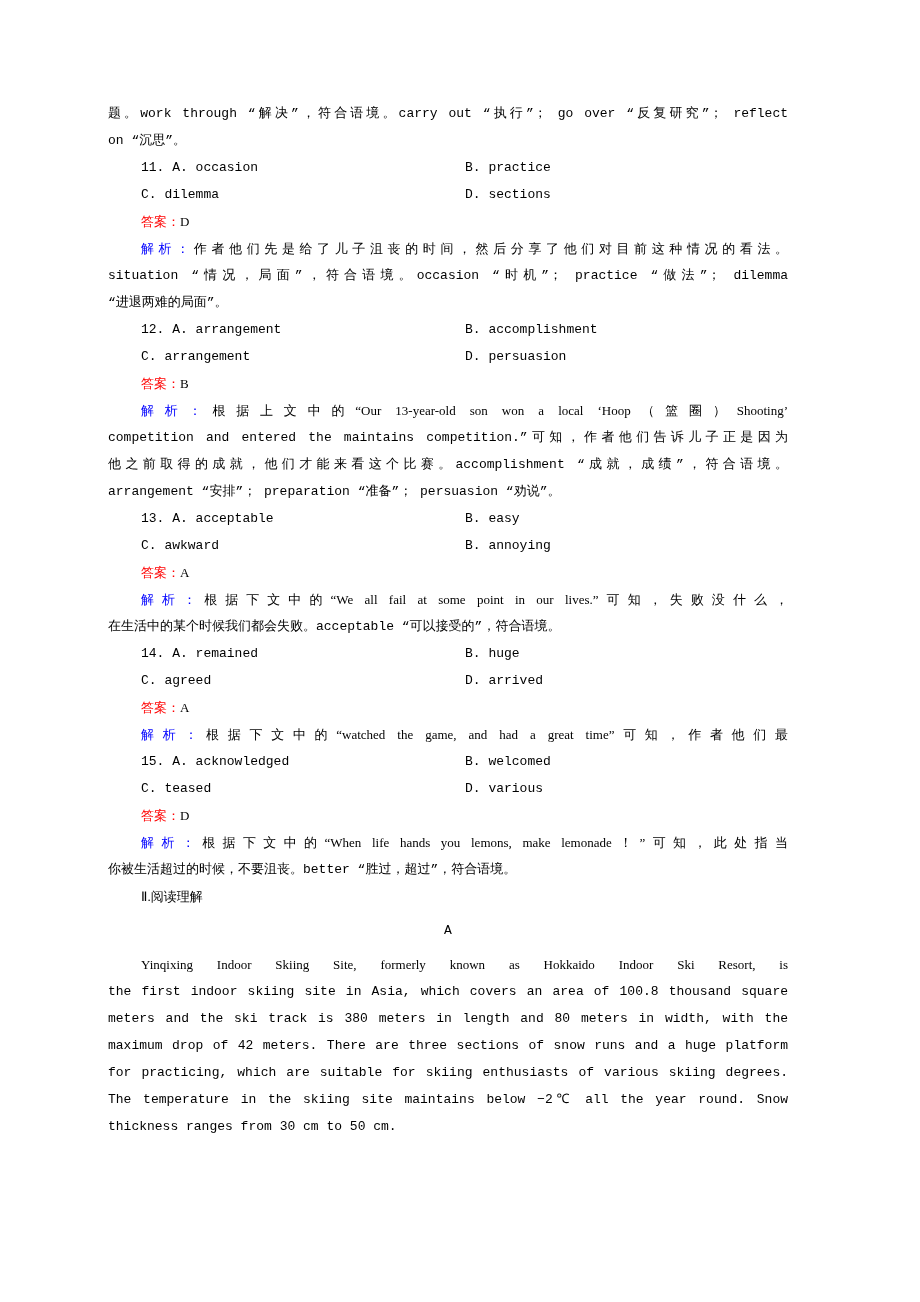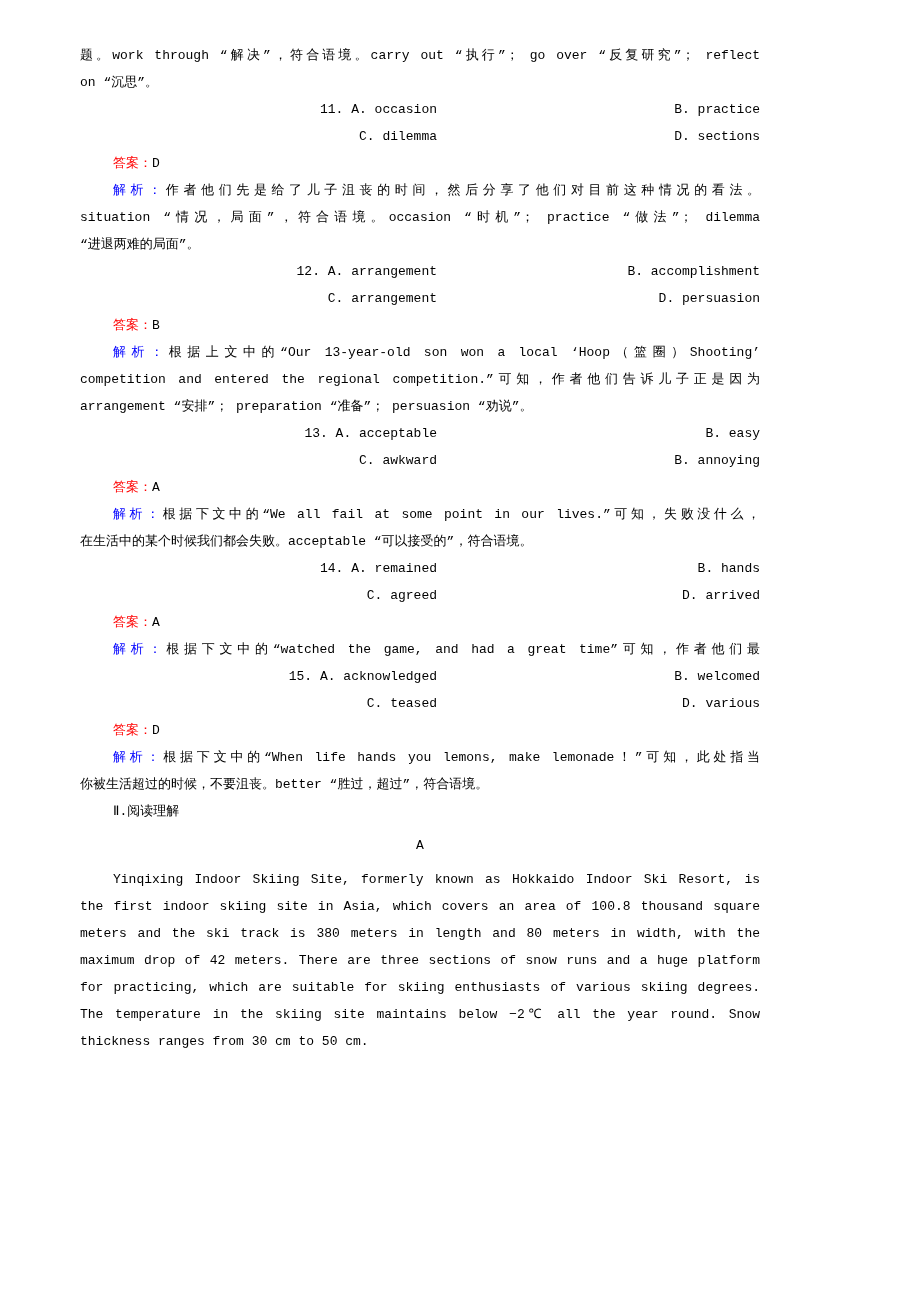--- a/index.html
+++ b/index.html
@@ -7,39 +7,38 @@
   body {
     width: 920px;
     height: 1302px;
     font-family: "Liberation Mono", "DejaVu Sans Mono", monospace;
     font-size: 13px;
     color: #000000;
     overflow: hidden;
   }
   .content {
     width: 680px;
-    margin-left: 80px;
-    padding-top: 42px;
+    margin-left: 108px;
+    padding-top: 100px;
   }
   .line {
     line-height: 27px;
     min-height: 27px;
     white-space: pre-wrap;
   }
   .j {
     text-align: justify;
     text-align-last: justify;
   }
-  .indent { padding-left: 33px; }
+  .indent { padding-left: 33px; font-family: Liberation Serif, serif; }
   .opts {
     display: grid;
     grid-template-columns: 357px 1fr;
     line-height: 27px;
     min-height: 27px;
-    text-align: right;
   }
   .opts .left { padding-left: 33px; }
   .ans-label { color: #ff0000; }
   .exp-label { color: #0000ff; }
   .center { text-align: center; }
   .sp { margin-top: 7px; }
 </style>
 </head>
 <body>
 
@@ -64,38 +63,39 @@
   <div class="opts">
     <span class="left">12. A. arrangement</span>
     <span>B. accomplishment</span>
   </div>
   <div class="opts">
     <span class="left">C. arrangement</span>
     <span>D. persuasion</span>
   </div>
   <div class="line indent"><span class="ans-label" style="color: rgb(255, 0, 0);">答案：</span><span>B</span></div>
   <div class="line j indent"><span class="exp-label" style="color: rgb(0, 0, 255);">解析：</span><span>根据上文中的“Our 13-year-old son won a local ‘Hoop（篮圈）Shooting’</span></div>
-  <div class="line j">competition and entered the regional competition.”可知，作者他们告诉儿子正是因为</div>
+  <div class="line j">competition and entered the maintains competition.”可知，作者他们告诉儿子正是因为</div>
+  <div class="line j">他之前取得的成就，他们才能来看这个比赛。accomplishment “成就，成绩”，符合语境。</div>
   <div class="line">arrangement “安排”； preparation “准备”； persuasion “劝说”。</div>
 
   <div class="opts">
     <span class="left">13. A. acceptable</span>
     <span>B. easy</span>
   </div>
   <div class="opts">
     <span class="left">C. awkward</span>
     <span>B. annoying</span>
   </div>
   <div class="line indent"><span class="ans-label" style="color: rgb(255, 0, 0);">答案：</span><span>A</span></div>
   <div class="line j indent"><span class="exp-label" style="color: rgb(0, 0, 255);">解析：</span><span>根据下文中的“We all fail at some point in our lives.”可知，失败没什么，</span></div>
   <div class="line">在生活中的某个时候我们都会失败。acceptable “可以接受的”，符合语境。</div>
 
   <div class="opts">
     <span class="left">14. A. remained</span>
-    <span>B. hands</span>
+    <span>B. huge</span>
   </div>
   <div class="opts">
     <span class="left">C. agreed</span>
     <span>D. arrived</span>
   </div>
   <div class="line indent"><span class="ans-label" style="color: rgb(255, 0, 0);">答案：</span><span>A</span></div>
   <div class="line j indent"><span class="exp-label" style="color: rgb(0, 0, 255);">解析：</span><span>根据下文中的“watched the game, and had a great time”可知，作者他们最</span></div>
 
   <div class="opts">
     <span class="left">15. A. acknowledged</span>

